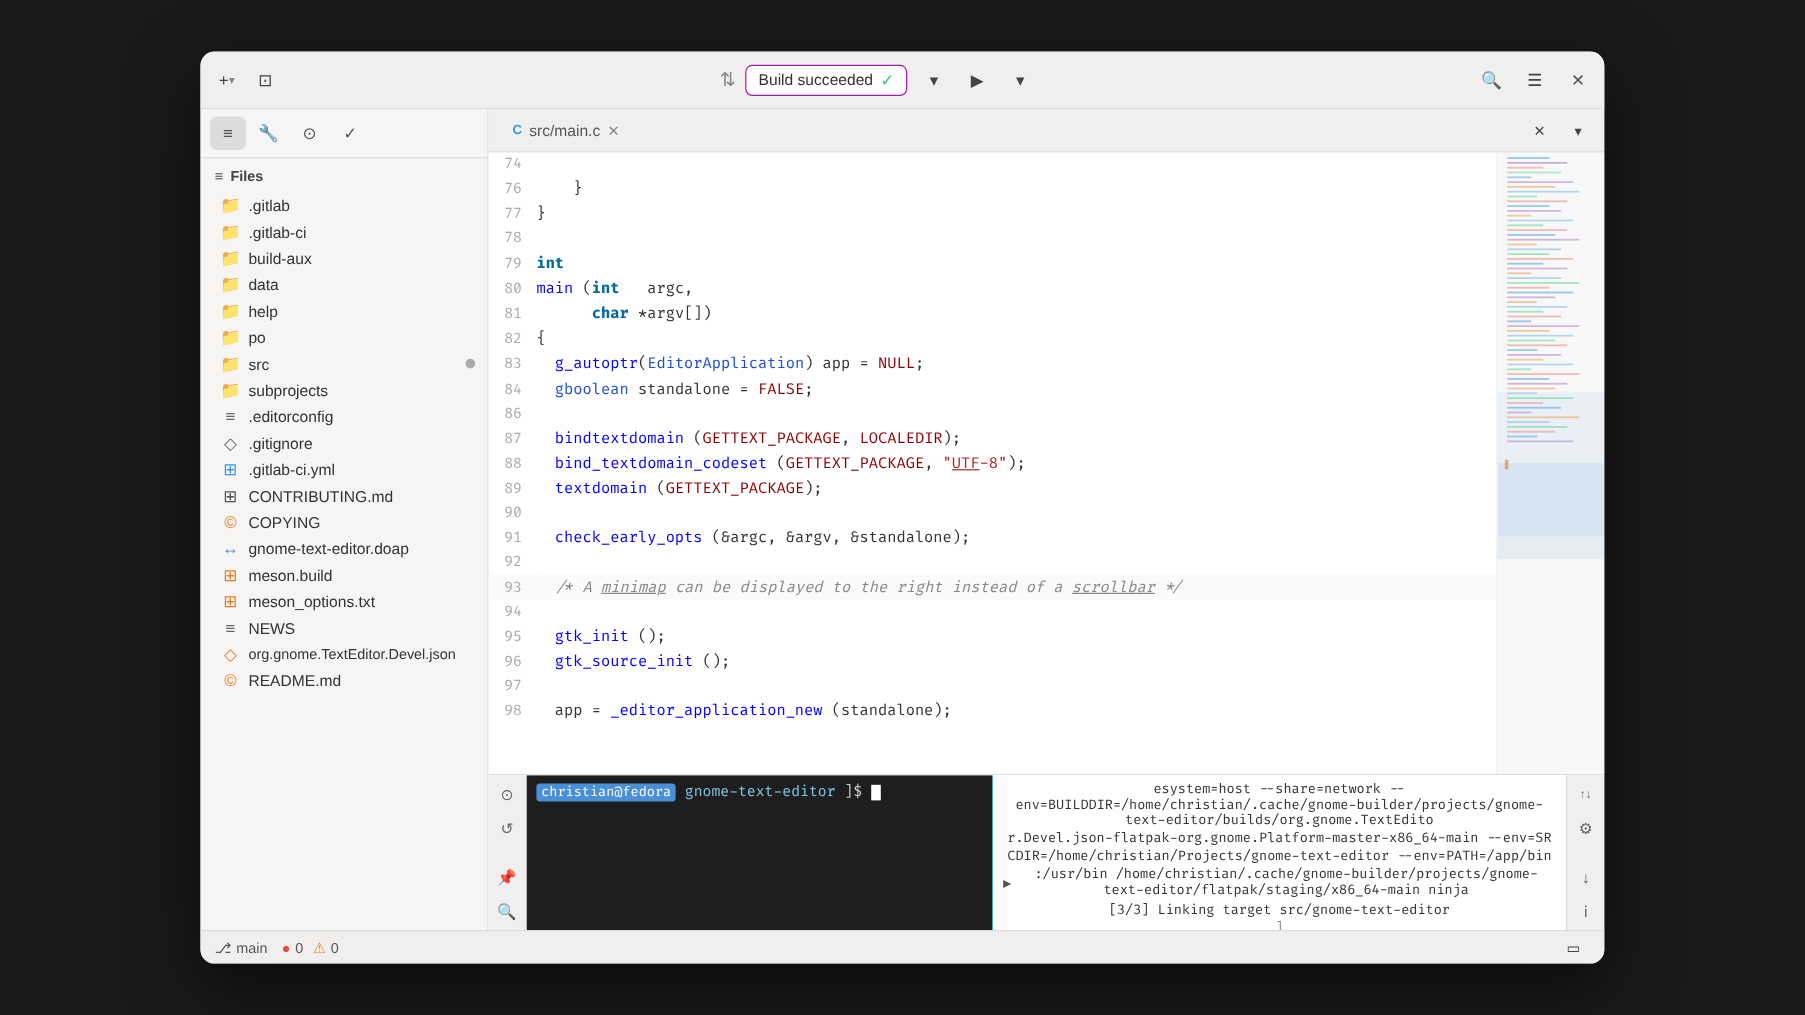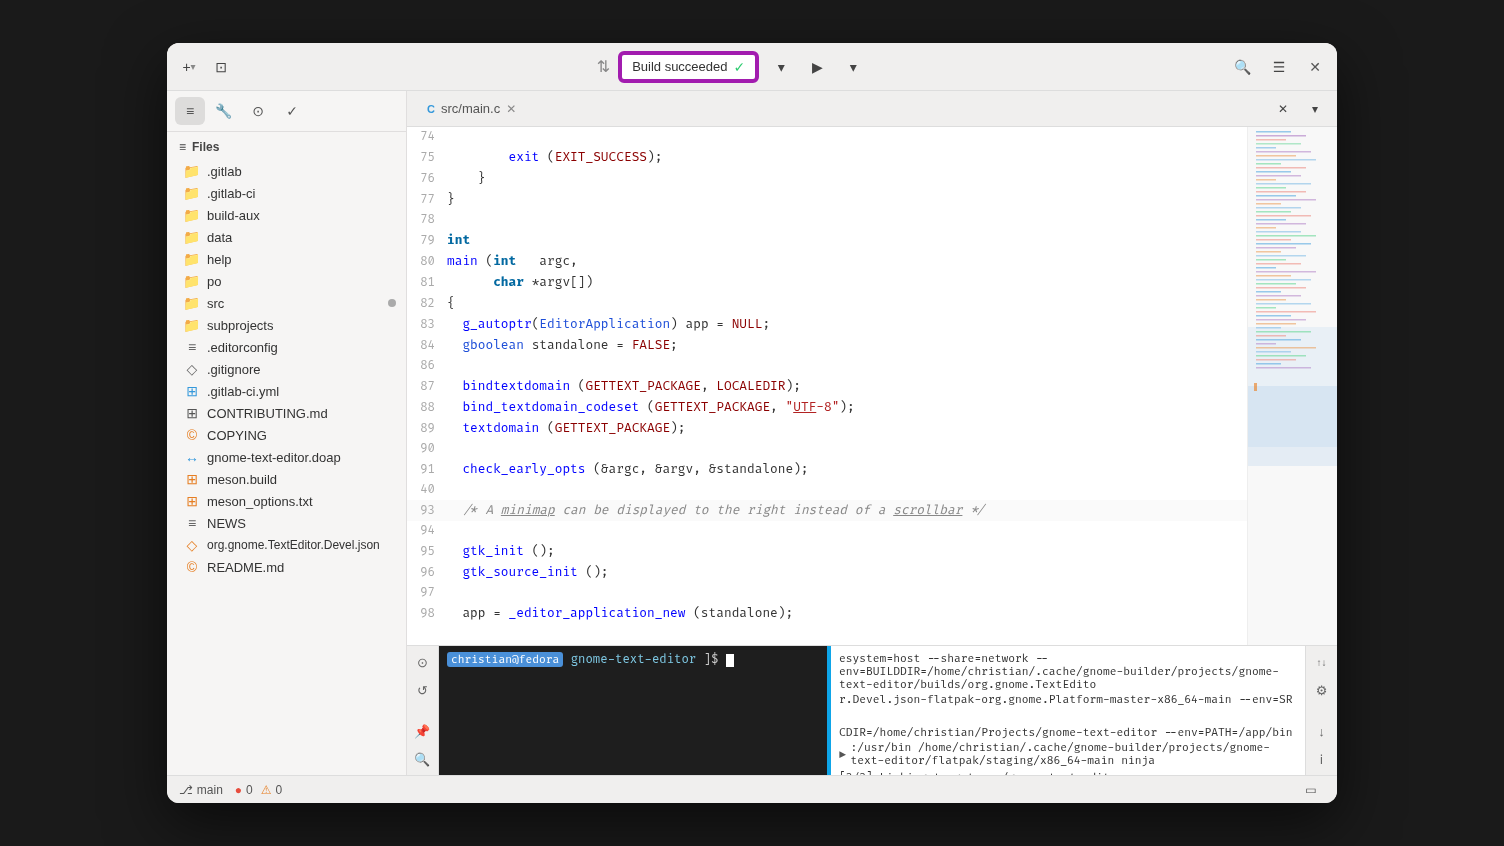--- a/index.html
+++ b/index.html
@@ -68,21 +68,21 @@
     .btn-with-arrow {
       display: flex;
       align-items: center;
       gap: 0;
     }
     .build-status {
       display: flex;
       align-items: center;
       gap: 6px;
       background: #fff;
-      border: 4px solid #a21caf;
+      border: 1px solid #a21caf;
       border-radius: 6px;
       padding: 4px 10px;
       font-size: 13px;
       color: #333;
     }
     .build-status .checkmark {
       color: #2ecc71;
       font-size: 14px;
     }
     
@@ -275,21 +275,22 @@
       overflow: auto;
     }
     .terminal-right {
       flex: 1;
       background: #fff;
       padding: 6px 8px;
       font-family: "SF Mono", "Fira Code", monospace;
       font-size: 11px;
       color: #333;
       overflow: auto;
-      border-left: 4px solid #0ea5e9;
+      border-left: 1px solid #0ea5e9;
+      text-align: center;
     }
     .term-user { background: #4a90d9; color: #fff; padding: 1px 4px; border-radius: 3px; font-size: 11px; }
     .term-host { color: #ccc; }
     .term-cursor {
       display: inline-block;
       width: 8px;
       height: 13px;
       background: #fff;
       vertical-align: text-bottom;
     }
@@ -472,24 +473,20 @@
 
         <div class="code-editor">
           <div class="code-content">
             <div class="code-lines">
 
               <div class="code-line">
                 <span class="line-num">74</span>
                 <span class="line-code"></span>
               </div>
               <div class="code-line">
-                <span class="line-num">75</span>
-                <span class="line-code">        <span class="fn">exit</span> (<span class="macro">EXIT_SUCCESS</span>);</span>
-              </div>
-              <div class="code-line">
                 <span class="line-num">76</span>
                 <span class="line-code">    }</span>
               </div>
               <div class="code-line">
                 <span class="line-num">77</span>
                 <span class="line-code">}</span>
               </div>
               <div class="code-line">
                 <span class="line-num">78</span>
                 <span class="line-code"></span>
@@ -536,21 +533,21 @@
               </div>
               <div class="code-line">
                 <span class="line-num">90</span>
                 <span class="line-code"></span>
               </div>
               <div class="code-line">
                 <span class="line-num">91</span>
                 <span class="line-code">  <span class="fn">check_early_opts</span> (&amp;argc, &amp;argv, &amp;standalone);</span>
               </div>
               <div class="code-line">
-                <span class="line-num">40</span>
+                <span class="line-num">92</span>
                 <span class="line-code"></span>
               </div>
               <div class="code-line" style="background:#fafafa">
                 <span class="line-num">93</span>
                 <span class="line-code"><span class="cmt">  /* A <span class="underline">minimap</span> can be displayed to the right instead of a <span class="underline">scrollbar</span> */</span></span>
               </div>
               <div class="code-line">
                 <span class="line-num">94</span>
                 <span class="line-code"></span>
               </div>
@@ -667,21 +664,21 @@
               </div>
             </div>
           </div>
 
           <div style="flex:1;display:flex;flex-direction:column">
             <div style="display:flex;height:100%">
               <div class="terminal-right" style="flex:1">
                 <div style="margin-bottom:2px">
                   <span>esystem=host --share=network --env=BUILDDIR=/home/christian/.cache/gnome-builder/projects/gnome-text-editor/builds/org.gnome.TextEdito</span>
                 </div>
-                <div style="margin-bottom:20px">
+                <div style="margin-bottom:2px">
                   <span>r.Devel.json-flatpak-org.gnome.Platform-master-x86_64-main --env=SR</span>
                 </div>
                 <div style="margin-bottom:2px">
                   <span>CDIR=/home/christian/Projects/gnome-text-editor --env=PATH=/app/bin</span>
                 </div>
                 <div style="margin-bottom:4px;display:flex;align-items:center;gap:4px">
                   <span style="color:#555;font-size:12px">▶</span>
                   <span>:/usr/bin /home/christian/.cache/gnome-builder/projects/gnome-text-editor/flatpak/staging/x86_64-main ninja</span>
                 </div>
                 <div style="margin-bottom:2px">

